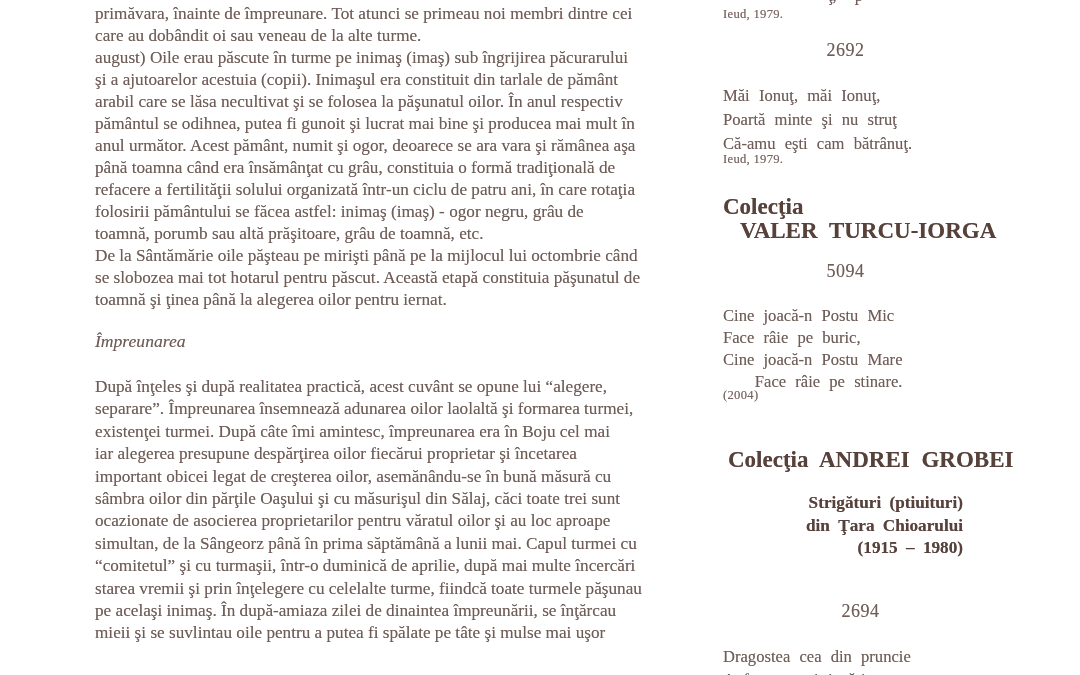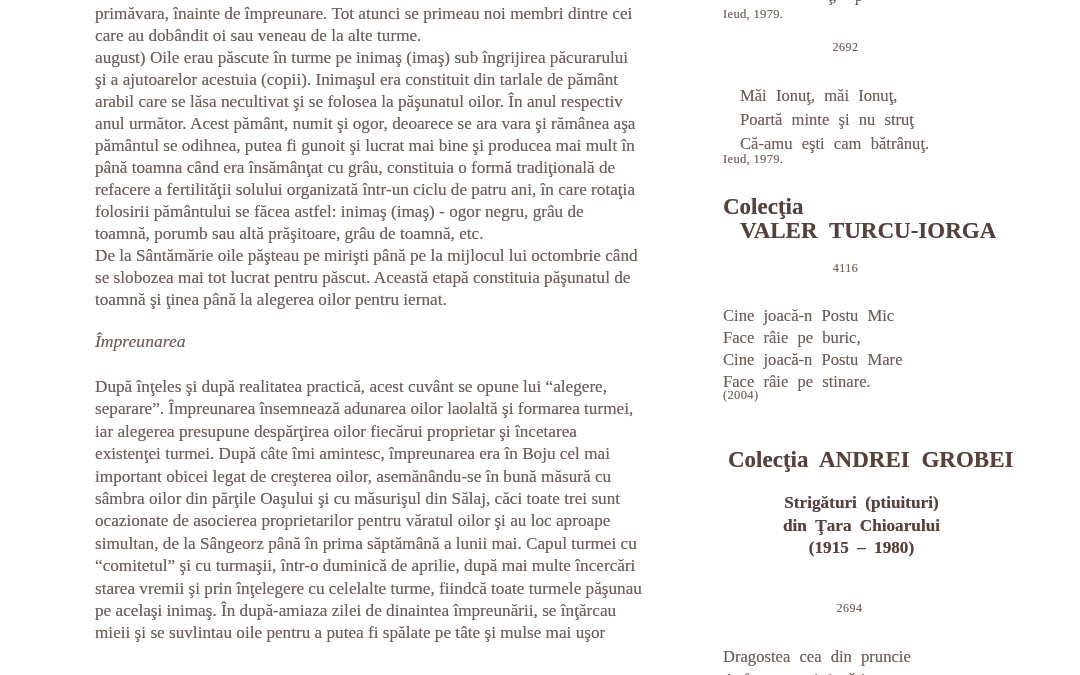--- a/index.html
+++ b/index.html
@@ -49,21 +49,21 @@
     position:relative; top:-14px; display:block;
     font-size:16.5px; word-spacing:14px;
   }
   .source {
     font-size:12.6px;
     letter-spacing:0.3px;
     color:#77645e;
   }
   .number {
     width:245px; text-align:center;
-    font-size:12px; letter-spacing:0.5px;
+    font-size:18px; letter-spacing:0.5px;
   }
   .verse .vline {
     font-size:16.6px;
     word-spacing:5px;
     white-space:nowrap;
   }
   .collection {
     font-weight:bold;
     color:#57413b;
     font-size:23px;
@@ -86,79 +86,79 @@
 <body>
 
 <div class="page">
   <div class="left-col">
       <div class="para body1">
         <div class="tline">primăvara, înainte de împreunare. Tot atunci se primeau noi membri dintre cei</div>
         <div class="tline">care au dobândit oi sau veneau de la alte turme.</div>
         <div class="tline">august) Oile erau păscute în turme pe inimaş (imaş) sub îngrijirea păcurarului</div>
         <div class="tline">şi a ajutoarelor acestuia (copii). Inimaşul era constituit din tarlale de pământ</div>
         <div class="tline">arabil care se lăsa necultivat şi se folosea la păşunatul oilor. În anul respectiv</div>
+        <div class="tline">pământul se odihnea, putea fi gunoit şi lucrat mai bine şi producea mai mult în</div>
         <div class="tline">anul următor. Acest pământ, numit şi ogor, deoarece se ara vara şi rămânea aşa</div>
-        <div class="tline">pământul se odihnea, putea fi gunoit şi lucrat mai bine şi producea mai mult în</div>
         <div class="tline">până toamna când era însămânţat cu grâu, constituia o formă tradiţională de</div>
         <div class="tline">refacere a fertilităţii solului organizată într-un ciclu de patru ani, în care rotaţia</div>
         <div class="tline">folosirii pământului se făcea astfel: inimaş (imaş) - ogor negru, grâu de</div>
         <div class="tline">toamnă, porumb sau altă prăşitoare, grâu de toamnă, etc.</div>
         <div class="tline">De la Sântămărie oile păşteau pe mirişti până pe la mijlocul lui octombrie când</div>
-        <div class="tline">se slobozea mai tot lucrat pentru păscut. Această etapă constituia păşunatul de</div>
+        <div class="tline">se slobozea mai tot hotarul pentru păscut. Această etapă constituia păşunatul de</div>
         <div class="tline">toamnă şi ţinea până la alegerea oilor pentru iernat.</div>
       </div>
       <div class="para italic_heading">
         <div class="tline">Împreunarea</div>
       </div>
       <div class="para body2">
         <div class="tline">După înţeles şi după realitatea practică, acest cuvânt se opune lui “alegere,</div>
         <div class="tline">separare”. Împreunarea însemnează adunarea oilor laolaltă şi formarea turmei,</div>
+        <div class="tline">existenţei turmei. După câte îmi amintesc, împreunarea era în Boju cel mai</div>
         <div class="tline">iar alegerea presupune despărţirea oilor fiecărui proprietar şi încetarea</div>
-        <div class="tline">existenţei turmei. După câte îmi amintesc, împreunarea era în Boju cel mai</div>
         <div class="tline">important obicei legat de creşterea oilor, asemănându-se în bună măsură cu</div>
         <div class="tline">sâmbra oilor din părţile Oaşului şi cu măsurişul din Sălaj, căci toate trei sunt</div>
         <div class="tline">ocazionate de asocierea proprietarilor pentru văratul oilor şi au loc aproape</div>
         <div class="tline">simultan, de la Sângeorz până în prima săptămână a lunii mai. Capul turmei cu</div>
         <div class="tline">“comitetul” şi cu turmaşii, într-o duminică de aprilie, după mai multe încercări</div>
         <div class="tline">starea vremii şi prin înţelegere cu celelalte turme, fiindcă toate turmele păşunau</div>
         <div class="tline">pe acelaşi inimaş. În  după-amiaza zilei de dinaintea împreunării, se înţărcau</div>
         <div class="tline">mieii şi se suvlintau oile pentru a putea fi spălate pe tâte şi mulse mai uşor</div>
       </div>
     </div>
   <div class="right-col">
       <div class="rblock fragment" style="top: 0px; left: 105px;">
         <span>ţ, p</span>
       </div>
       <div class="rblock source" style="top: 7px; left: 0px;">Ieud, 1979.</div>
       <div class="rblock number" style="top: 40px; left: 0px;">2692</div>
-      <div class="rblock verse" style="top: 84px; left: 17px;">
+      <div class="rblock verse" style="top: 84px; left: 0px;">
         <div class="vline" style="line-height: 24px;">Măi Ionuţ, măi Ionuţ,</div>
         <div class="vline" style="line-height: 24px;">Poartă minte şi nu struţ</div>
         <div class="vline" style="line-height: 24px;">Că-amu eşti cam bătrânuţ.</div>
       </div>
       <div class="rblock source" style="top: 152px; left: 0px;">Ieud, 1979.</div>
       <div class="rblock collection" style="top: 195px; left: 0px;">
         <div class="cline">Colecţia</div>
         <div class="cline indent">VALER TURCU-IORGA</div>
       </div>
-      <div class="rblock number" style="top: 261px; left: 0px;">4116</div>
+      <div class="rblock number" style="top: 261px; left: 0px;">5094</div>
       <div class="rblock verse" style="top: 305px; left: 0px;">
         <div class="vline" style="line-height: 22px;">Cine joacă-n Postu Mic</div>
         <div class="vline" style="line-height: 22px;">Face râie pe buric,</div>
         <div class="vline" style="line-height: 22px;">Cine joacă-n Postu Mare</div>
-        <div class="vline" style="line-height: 22px;">Face râie pe stinare.</div>
+        <div class="vline" style="line-height: 22px; text-align: right;">Face râie pe stinare.</div>
       </div>
       <div class="rblock source" style="top: 388px; left: 0px;">(2004)</div>
       <div class="rblock collection" style="top: 448px; left: 5px;">
         <div class="cline">Colecţia ANDREI GROBEI</div>
       </div>
-      <div class="rblock title-block" style="top: 492px; left: 31px;">
+      <div class="rblock title-block" style="top: 492px; left: 25px; text-align: right;">
         <div class="cline">Strigături (ptiuituri)</div>
         <div class="cline">din Ţara Chioarului</div>
         <div class="cline">(1915 – 1980)</div>
       </div>
-      <div class="rblock number" style="top: 601px; left: 4px; text-align: center;">2694</div>
+      <div class="rblock number" style="top: 601px; left: 15px; text-align: center;">2694</div>
       <div class="rblock verse" style="top: 645px; left: 0px;">
         <div class="vline" style="line-height: 23px;">Dragostea cea din pruncie</div>
         <div class="vline" style="line-height: 23px;">A fost numai jucărie</div>
       </div>
     </div>
 </div>
 
 </body></html>

